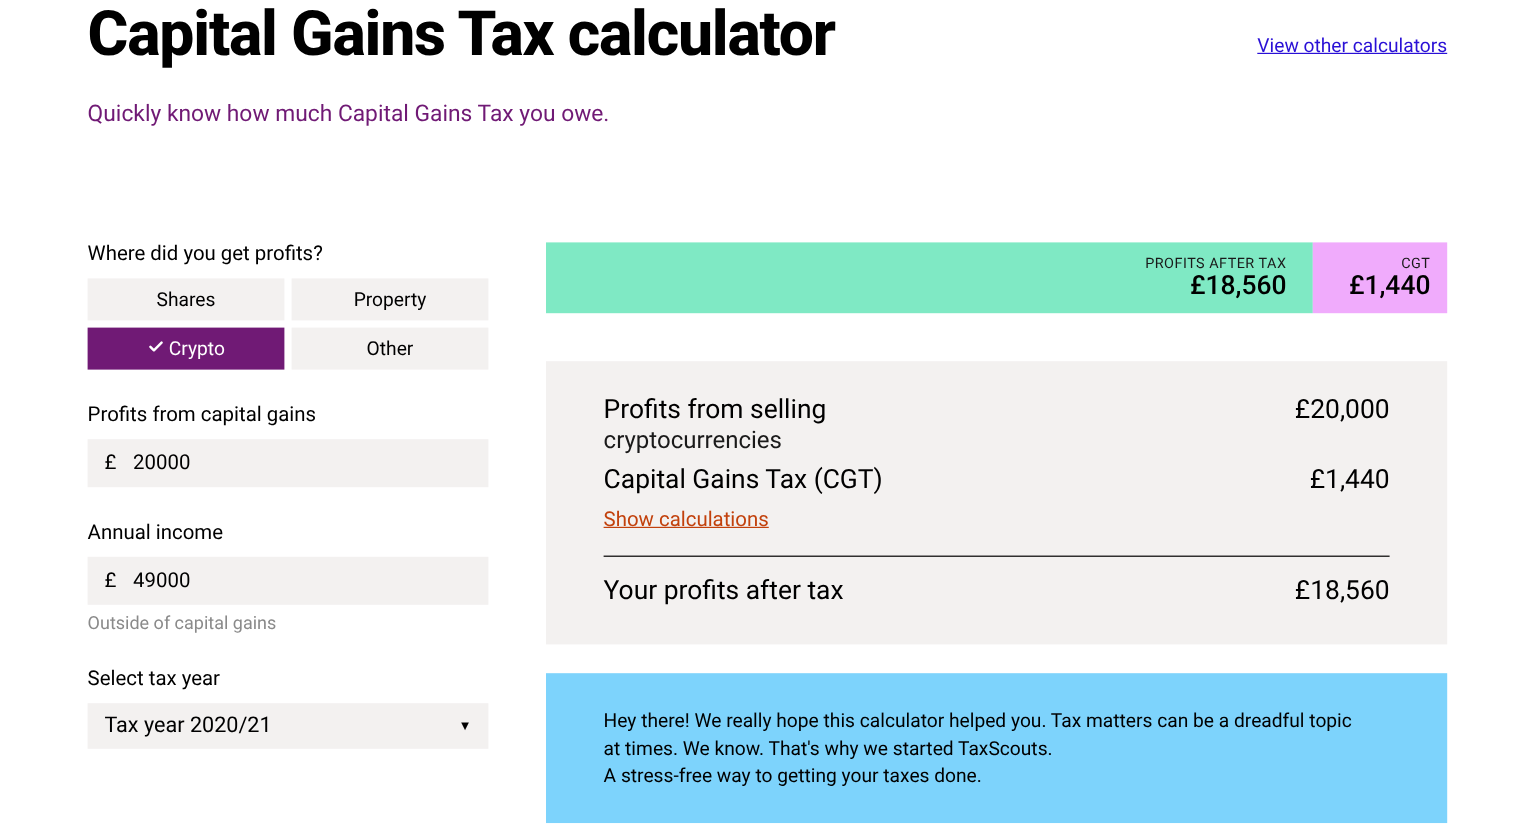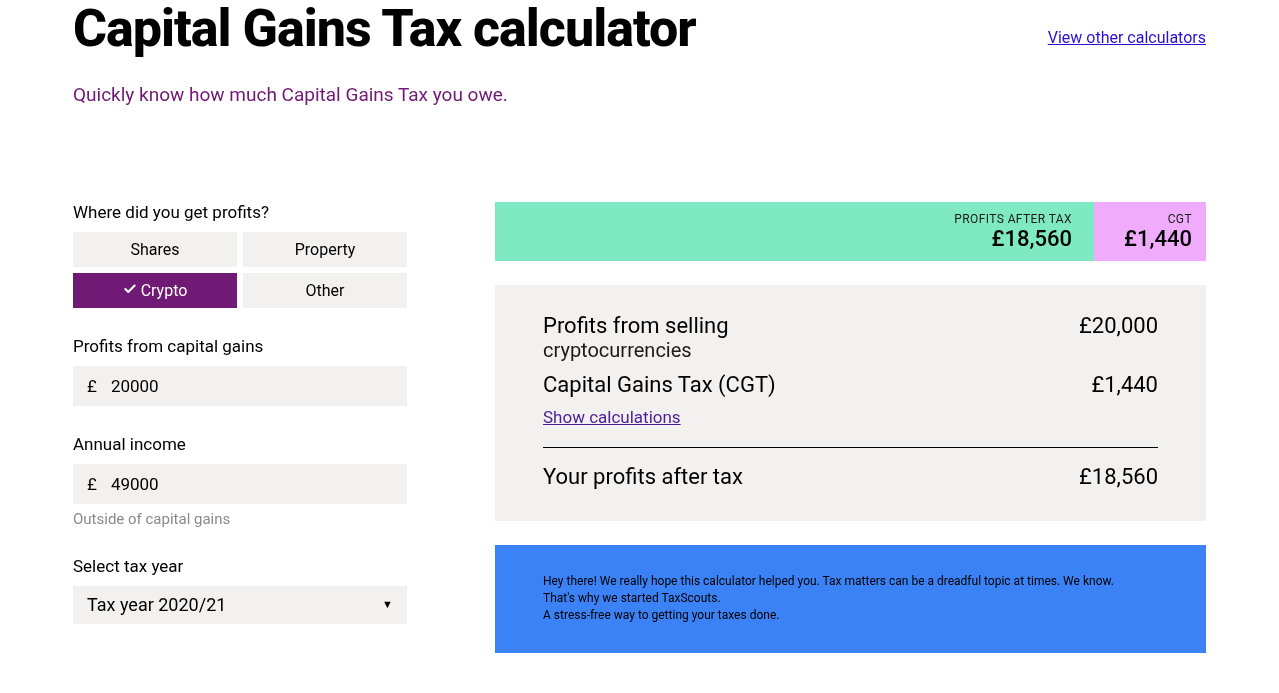--- a/index.html
+++ b/index.html
@@ -29,21 +29,21 @@
     margin-top: 28px;
   }
   .subtitle {
     font-size: 19px;
     margin-top: 26px;
     color: #701a75;
   }
   .cols {
     display: flex;
     margin-top: 96px;
-    gap: 88px;
+    gap: 48px;
     align-items: flex-start;
   }
   .left {
     width: 334px;
     flex: 0 0 334px;
   }
   .right {
     flex: 1;
   }
   .field-label {
@@ -123,21 +123,21 @@
   }
   .select-arrow {
     position: absolute;
     right: 14px;
     pointer-events: none;
     font-size: 11px;
   }
   
   .summary-bar {
     display: flex;
-    margin-bottom: 24px;
+    margin-bottom: 40px;
     justify-content: flex-end;
   }
   .summary-left {
     flex: 1;
     background: #7fe9c4;
     display: flex;
     flex-direction: column;
     align-items: flex-end;
     justify-content: center;
     padding: 10px 22px;
@@ -176,35 +176,35 @@
     font-size: 22px;
   }
   .result-label-sub {
     font-size: 20px;
     color: #1a1a1a;
   }
   .result-val {
     font-size: 22px;
   }
   .show-calc {
-    color: #4c1d95;
+    color: #c2410c;
     text-decoration: underline;
     font-size: 17px;
     display: inline-block;
     margin-bottom: 20px;
   }
   .divider {
     border: none;
     border-top: 1.5px solid #000;
     margin-bottom: 16px;
   }
   .promo-box {
-    background: #3b82f6;
+    background: #7dd3fc;
     padding: 28px 76px 28px 48px;
-    font-size: 12px;
+    font-size: 16px;
     line-height: 1.45;
   }
 </style>
 </head>
 <body>
 
 <div class="header-row">
   <h1 class="title">Capital Gains Tax calculator</h1>
   <a href="#" class="other-calcs">View other calculators</a>
 </div>

